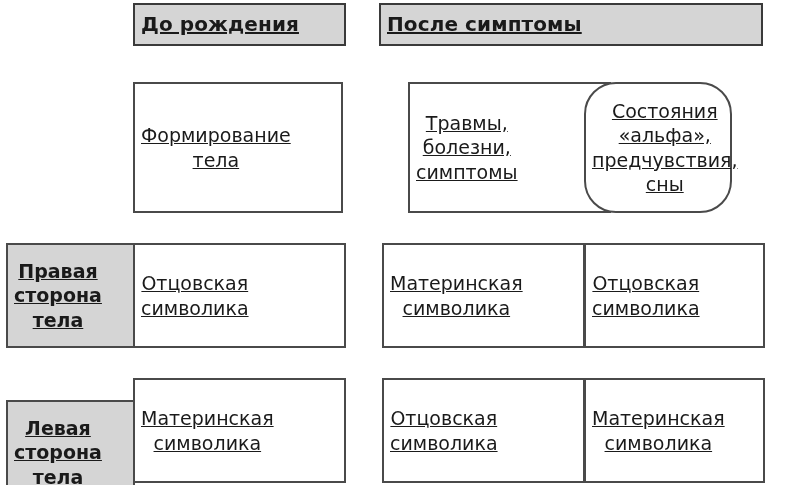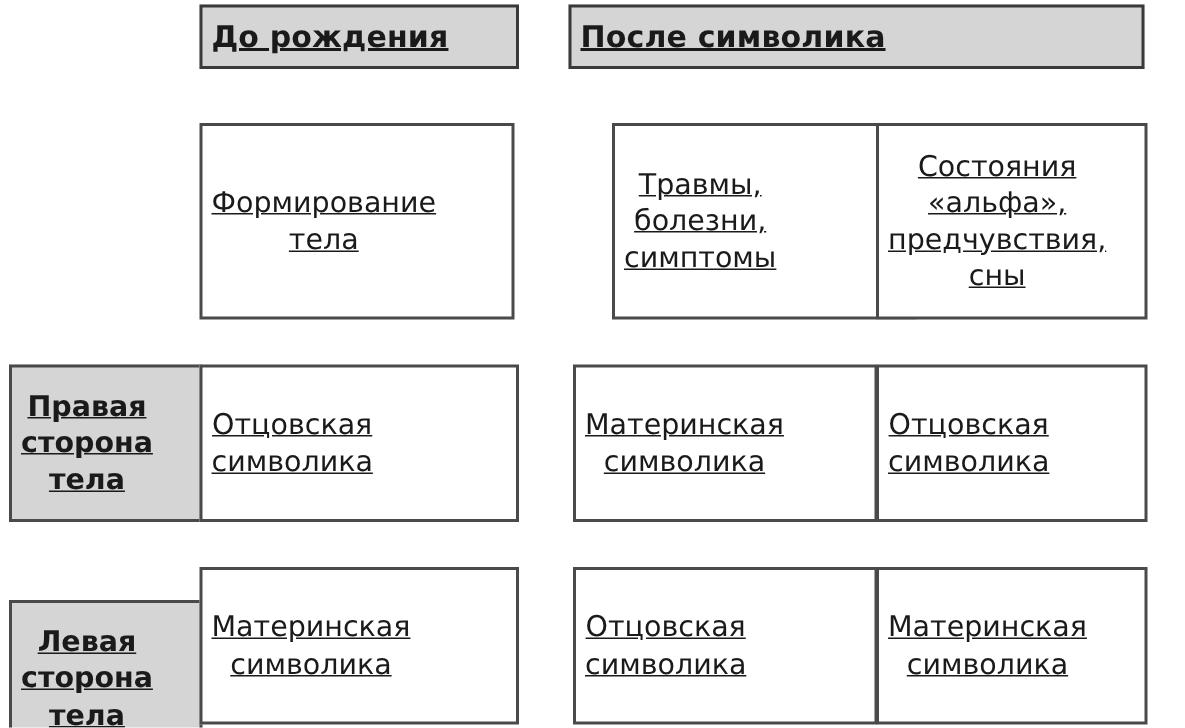--- a/index.html
+++ b/index.html
@@ -70,22 +70,23 @@
   #r1-mid {
     left: 384px;
     top: 82px;
     width: 203px;
     height: 131px;
     margin-left: 24px;
   }
   #r1-right {
     left: 584px;
     top: 82px;
-    width: 181px;
+    width: 148px;
     height: 131px;
+    border-radius: 32px;
   }
   
   .label-cell {
     background: #d5d5d5;
     font-weight: bold;
     font-size: 19px;
     border: 2px solid #4a4a4a;
   }
   #r2-label {
     left: 6px;
@@ -140,21 +141,21 @@
 </head>
 <body>
 
 <div id="diagram">
 
   <div class="cell header-cell" id="hdr-before">
     <span class="txt">До рождения</span>
   </div>
 
   <div class="cell header-cell" id="hdr-after">
-    <span class="txt">После символика</span>
+    <span class="txt">После симптомы</span>
   </div>
 
   <div class="cell body-cell" id="r1-left">
     <span class="txt">Формирование<br>тела</span>
   </div>
 
   <div class="cell body-cell" id="r1-mid">
     <span class="txt">Травмы,<br>болезни,<br>симптомы</span>
   </div>
 

